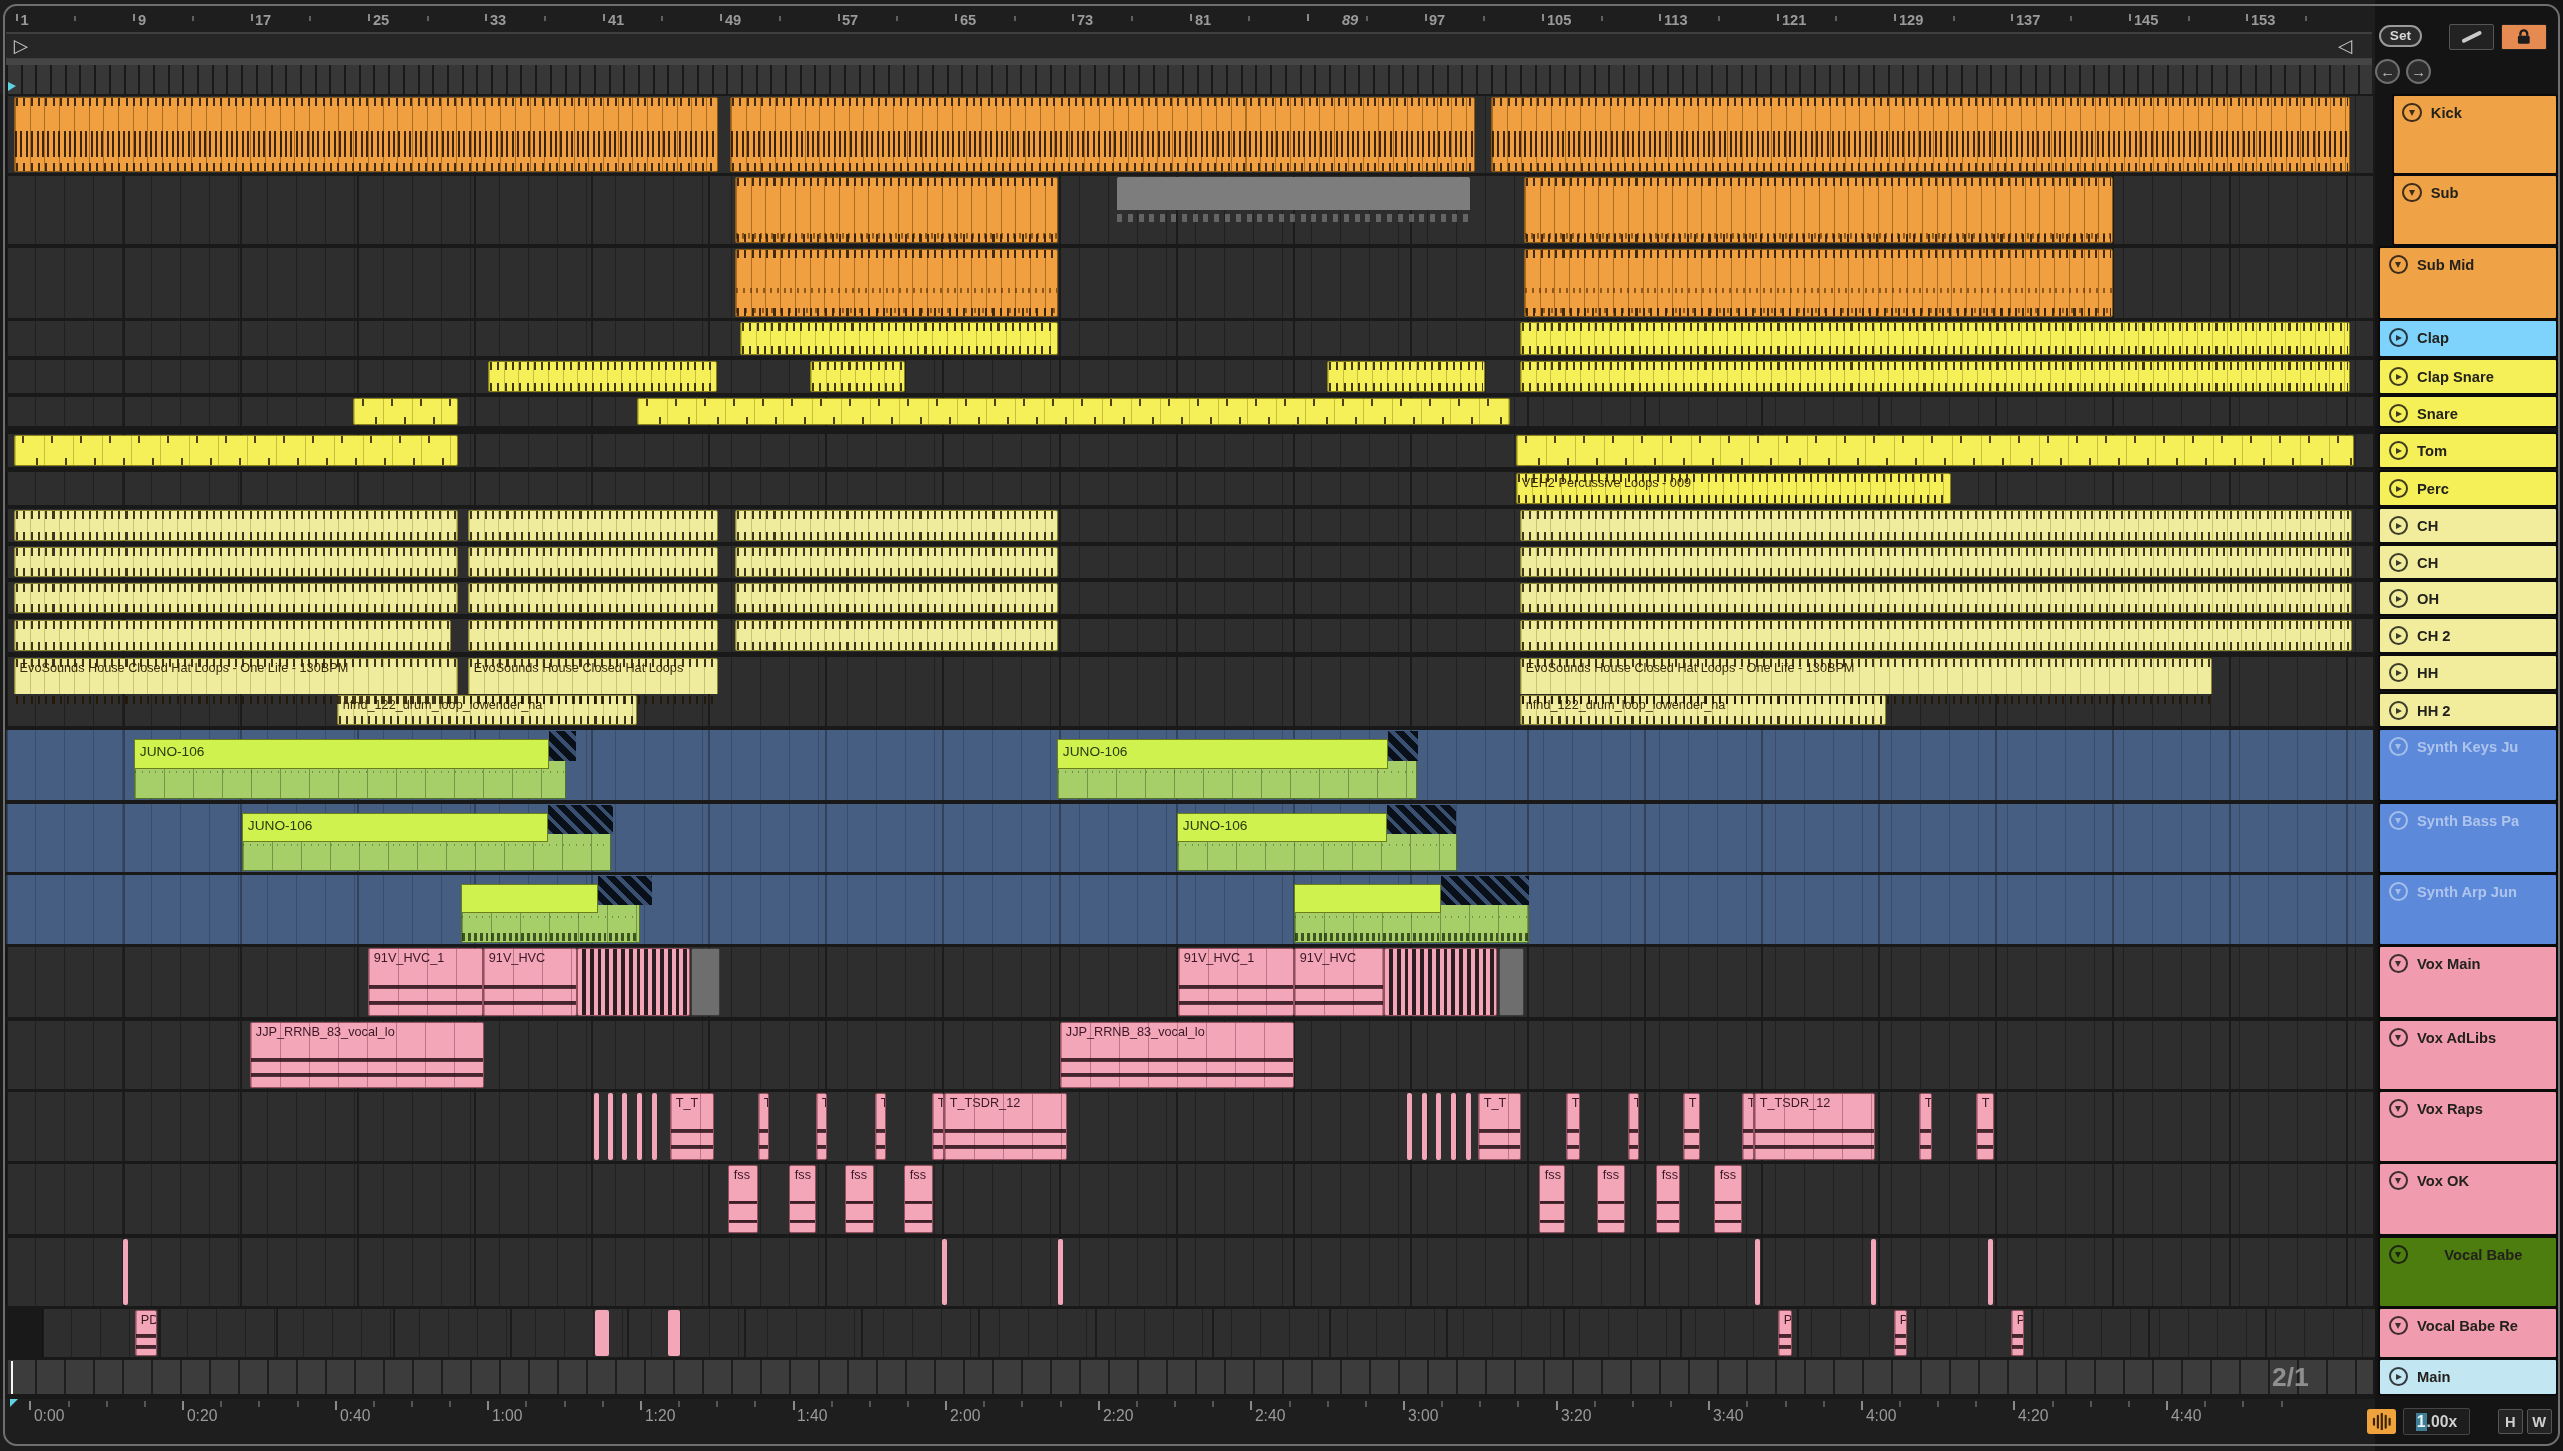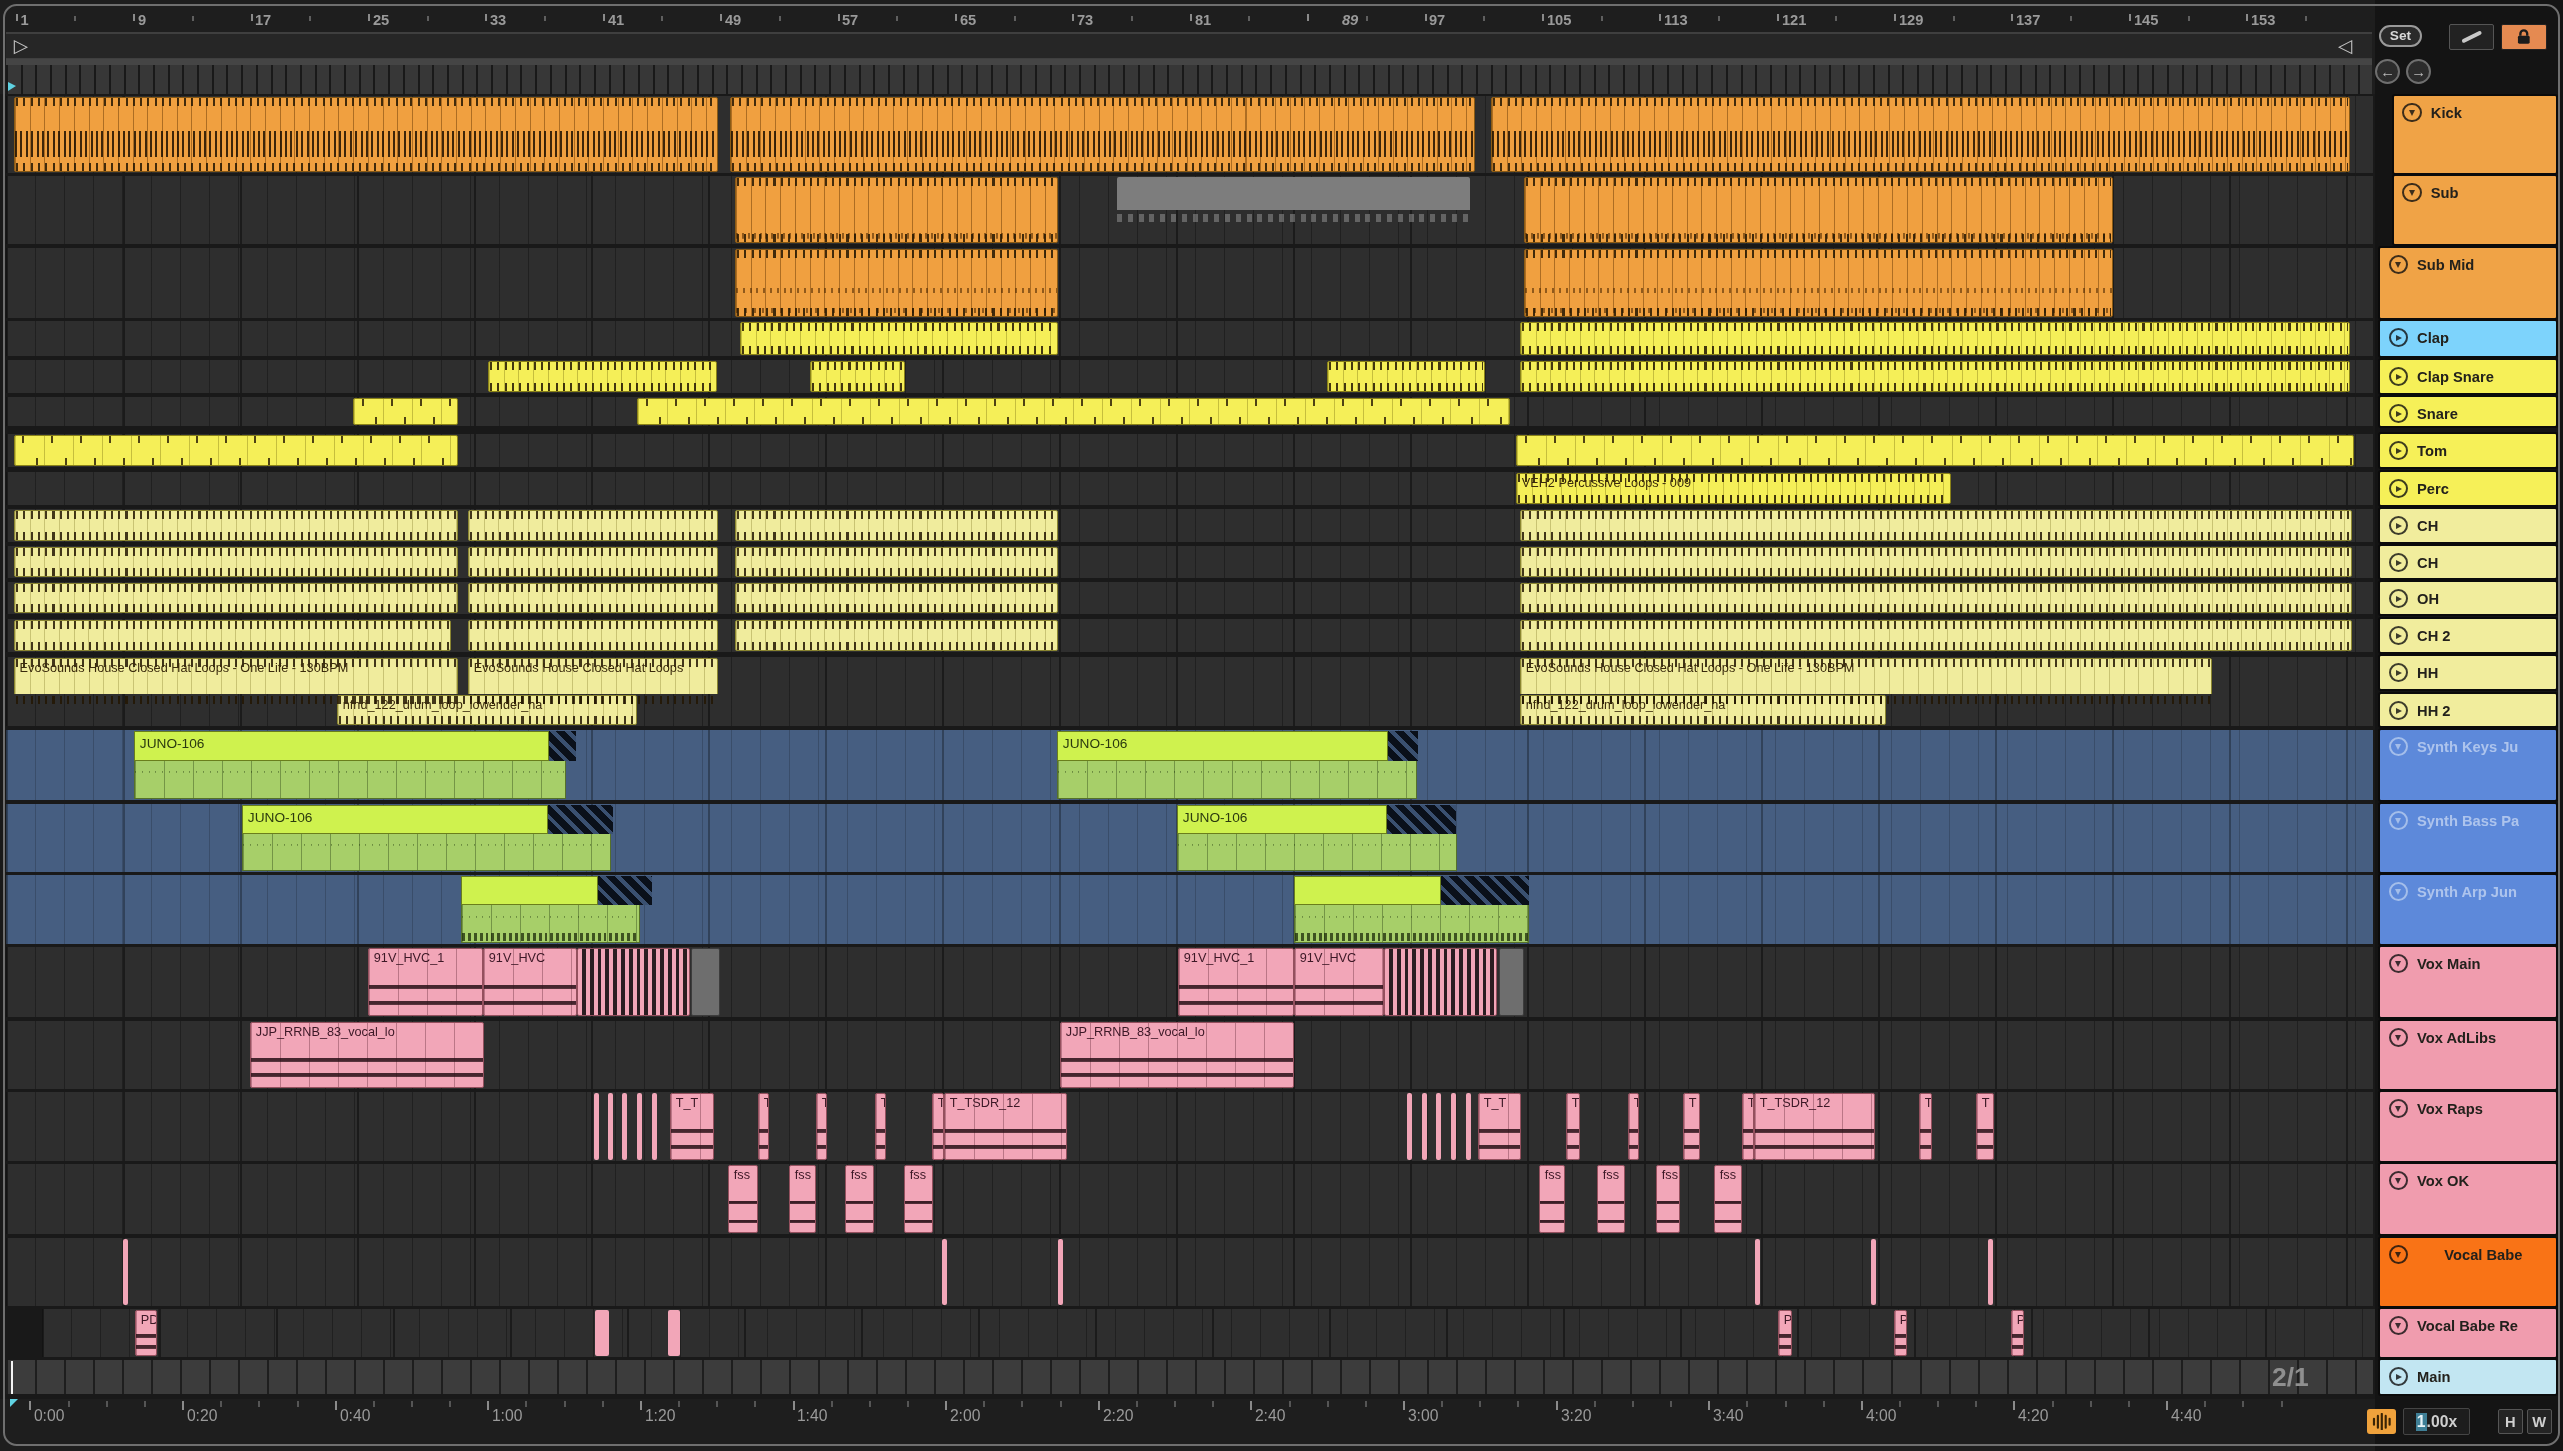--- a/index.html
+++ b/index.html
@@ -67,21 +67,21 @@
   .t-graysub::before{content:"";position:absolute;left:0;right:0;top:0;height:50%;background:#7d7d7d;}
   .t-graysub::after{content:"";position:absolute;left:0;right:0;top:56%;height:7.8px;
     background:repeating-linear-gradient(90deg,rgba(165,165,165,.45) 0 4.9px,transparent 4.9px 10.8px);}
   
   .juno{position:absolute;top:1px;bottom:1px;}
   .j-body{position:absolute;left:0;top:44%;bottom:0;background:#a7cf69;border:1px solid #55702a;border-top:none;box-sizing:border-box;
     background-image:repeating-linear-gradient(90deg,rgba(20,40,5,.35) 0 1px,transparent 1px 29px),repeating-linear-gradient(90deg,rgba(20,40,5,.4) 0 1px,transparent 1px 6.8px);
     background-size:100% 100%,100% 5%;background-position:0 0,0 30%;background-repeat:repeat,no-repeat;}
   .j-body.dots::after{content:"";position:absolute;left:0;right:0;bottom:1px;height:7.8px;
     background:repeating-linear-gradient(90deg,rgba(18,30,2,.7) 0 2.9px,transparent 2.9px 5.9px);}
-  .j-head{position:absolute;left:0;top:0;height:44%;background:#cff24e;border:1px solid #6a7e1c;box-sizing:border-box;}
+  .j-head{position:absolute;left:0;top:8px;height:44%;background:#cff24e;border:1px solid #6a7e1c;box-sizing:border-box;}
   .j-head .lbl{font-size:13.7px;color:#2b3a0f;top:3.9px;}
   .j-hatch{position:absolute;top:0;height:44%;background:repeating-linear-gradient(45deg,#3a5070 0 3.9px,#0a101a 3.9px 10.8px);}
   
   #timesig{position:absolute;left:2272px;top:1360px;width:78px;height:34px;line-height:34px;font-size:26.4px;font-weight:bold;color:#8f8f8f;z-index:6;}
   
   #timeruler{position:absolute;left:5.9px;top:1399px;width:2366px;height:41px;background:#1e1e1e;z-index:5;}
   .ttick{position:absolute;top:2px;width:2px;height:8.8px;background:#8a8a8a;}
   .tminor{position:absolute;top:2px;width:2px;height:5.9px;background:#555;}
   .tlabelnum{position:absolute;top:7.8px;font-size:15.7px;color:#9a9a9a;}
   #playflag{position:absolute;left:9.8px;top:1399px;width:0;height:0;border-left:8.8px solid #5fd2e2;border-bottom:8.8px solid transparent;z-index:6;}
@@ -606,21 +606,21 @@
         <div class="tlabel">Vox AdLibs</div>
       </div>
       <div class="thead" style="top: 1092px; height: 69px; background: rgb(240, 156, 174);">
         <div class="hic fold"></div>
         <div class="tlabel">Vox Raps</div>
       </div>
       <div class="thead" style="top: 1164px; height: 70px; background: rgb(240, 156, 174);">
         <div class="hic fold"></div>
         <div class="tlabel">Vox OK</div>
       </div>
-      <div class="thead" style="top: 1238px; height: 68px; background: #f97316; gap: 36px;">
+      <div class="thead" style="top: 1238px; height: 68px; background: #4d7c0f; gap: 36px;">
         <div class="hic fold"></div>
         <div class="tlabel">Vocal Babe</div>
       </div>
       <div class="thead" style="top: 1309px; height: 48px; background: rgb(240, 156, 174);">
         <div class="hic fold"></div>
         <div class="tlabel">Vocal Babe Re</div>
       </div>
       <div class="thead" style="top: 1360px; height: 34px; background: rgb(194, 230, 242);">
         <div class="hic play"></div>
         <div class="tlabel">Main</div>

